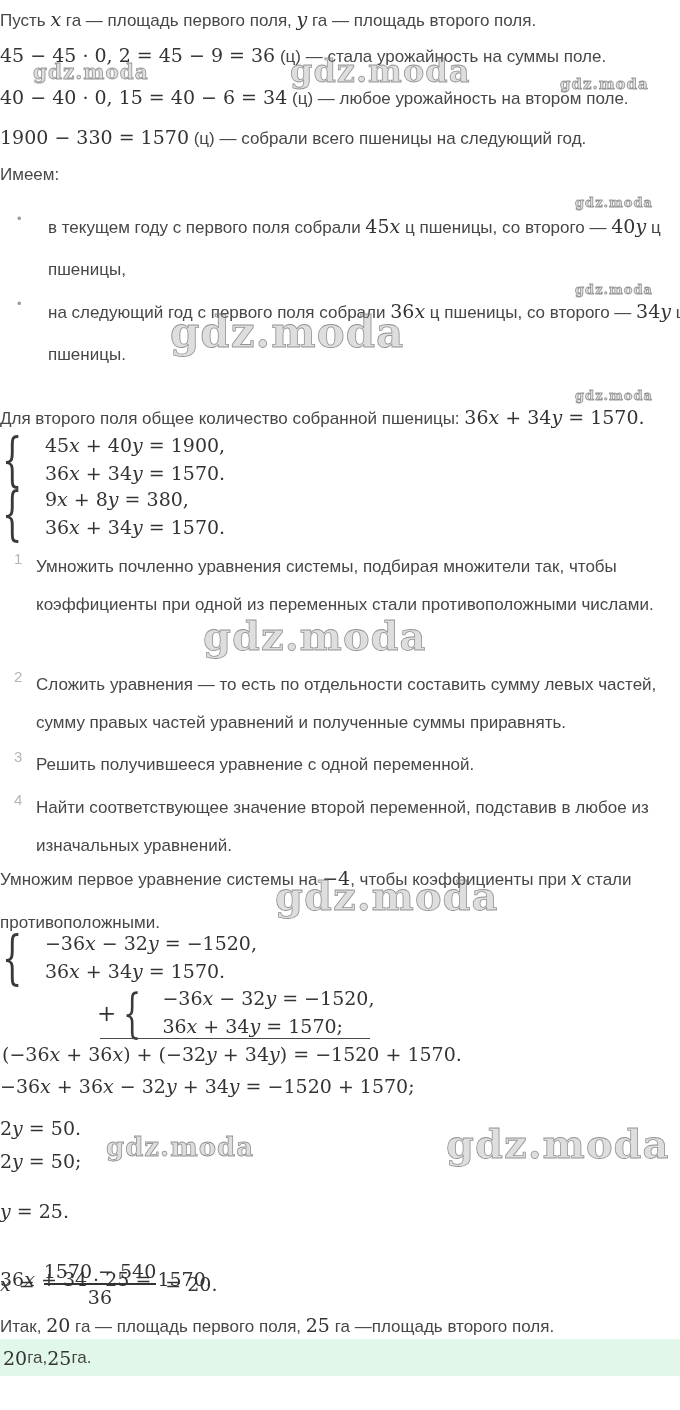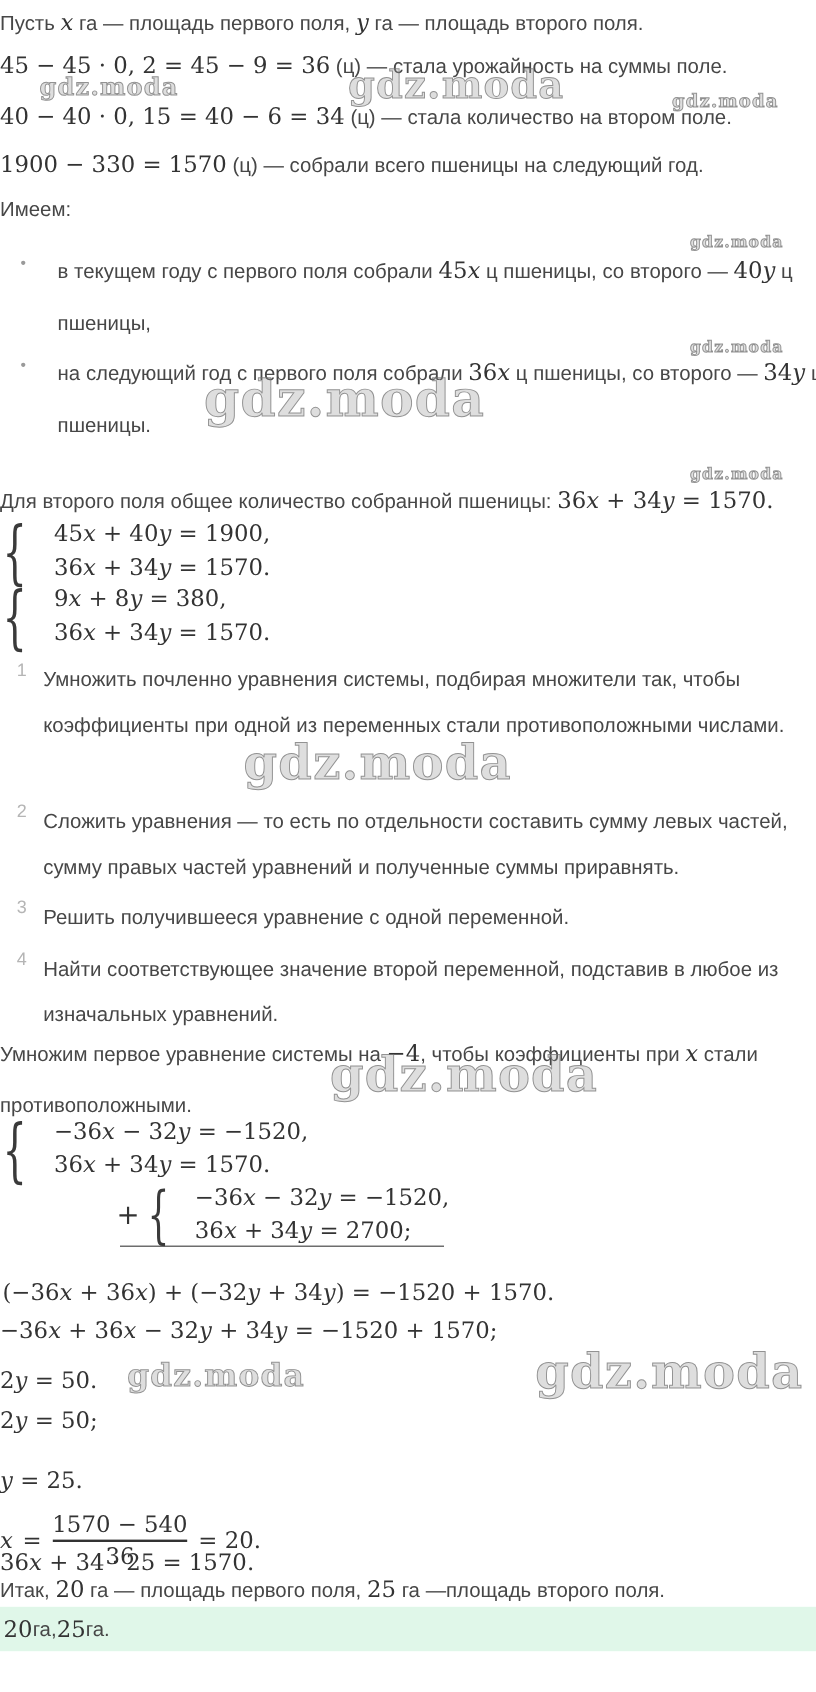--- a/index.html
+++ b/index.html
@@ -5,21 +5,21 @@
   html,body{margin:0;padding:0;background:#fff;}
   .page{position:relative;width:680px;height:1410px;background:#ffffff;overflow:hidden;
         font-family:"Liberation Sans",sans-serif;color:#474747;}
   .abs{position:absolute;left:0;}
   
   .sans{font-size:17px;line-height:26px;}
   .wrap{font-size:17px;}
   .seg-t{font-family:"Liberation Sans",sans-serif;font-size:17px;color:#474747;}
   .seg-m{font-family:"DejaVu Serif",serif;font-size:19px;color:#333333;}
   .seg-v{font-family:"DejaVu Serif",serif;font-style:italic;font-size:19px;color:#333333;}
-  .math-line{font-size:19px;line-height:24px;margin-top:23px;}
+  .math-line{font-size:19px;line-height:24px;}
   
   .bullet{position:absolute;left:0;width:680px;}
   .bullet .dot{position:absolute;left:17px;top:7px;font-size:13px;color:#9a9a9a;line-height:13px;}
   .bullet .btext{margin-left:48px;width:642px;line-height:42px;}
   
   .step{position:absolute;left:0;width:680px;}
   .step .num{position:absolute;left:14px;top:2px;font-size:15px;color:#b5b5b5;}
   .step .stext{margin-left:36px;width:634px;line-height:38px;font-size:17px;}
   
   .system{position:absolute;display:flex;align-items:center;}
@@ -45,21 +45,21 @@
       color:rgba(145,145,145,0.30);-webkit-text-stroke:0.8px rgba(115,115,115,0.75);
       white-space:nowrap;line-height:1;}
 </style>
 </head>
 <body>
 
 <div class="page">
 
   <div class="abs sans" style="top:6px"><span class="seg-t">Пусть </span><span class="seg-v">x</span><span class="seg-t"> га — площадь первого поля, </span><span class="seg-v">y</span><span class="seg-t"> га — площадь второго поля.</span></div>
   <div class="abs sans" style="top:42px"><span class="seg-m">45 − 45 · 0, 2 = 45 − 9 = 36</span><span class="seg-t"> (ц) — стала урожайность на суммы поле.</span></div>
-  <div class="abs sans" style="top:84px"><span class="seg-m">40 − 40 · 0, 15 = 40 − 6 = 34</span><span class="seg-t"> (ц) — стала количество на втором поле.</span></div>
+  <div class="abs sans" style="top:84px"><span class="seg-m">40 − 40 · 0, 15 = 40 − 6 = 34</span><span class="seg-t"> (ц) — любое урожайность на втором поле.</span></div>
   <div class="abs sans" style="top:124px"><span class="seg-m">1900 − 330 = 1570</span><span class="seg-t"> (ц) — собрали всего пшеницы на следующий год.</span></div>
   <div class="abs sans" style="top:162px"><span class="seg-t">Имеем:</span></div>
 
   <div class="bullet" style="top:205px">
     <span class="dot">•</span>
     <div class="btext"><span class="seg-t">в текущем году с первого поля собрали </span><span class="seg-m">45</span><span class="seg-v">x</span><span class="seg-t"> ц пшеницы, со второго — </span><span class="seg-m">40</span><span class="seg-v">y</span><span class="seg-t"> ц пшеницы,</span></div>
   </div>
   <div class="bullet" style="top:290px">
     <span class="dot">•</span>
     <div class="btext"><span class="seg-t">на следующий год с первого поля собрали </span><span class="seg-m">36</span><span class="seg-v">x</span><span class="seg-t"> ц пшеницы, со второго — </span><span class="seg-m">34</span><span class="seg-v">y</span><span class="seg-t"> ц пшеницы.</span></div>
@@ -107,21 +107,21 @@
       <div class="eq"><span class="seg-m">−36</span><span class="seg-v">x</span><span class="seg-m"> − 32</span><span class="seg-v">y</span><span class="seg-m"> = −1520,</span></div>
       <div class="eq"><span class="seg-m">36</span><span class="seg-v">x</span><span class="seg-m"> + 34</span><span class="seg-v">y</span><span class="seg-m"> = 1570.</span></div>
     </div>
   </div>
 
   <div class="plus-system" style="top:986px;left:97px">
     <span class="plus">+</span>
     <span class="brace small">{</span>
     <div class="eqs">
       <div class="eq"><span class="seg-m">−36</span><span class="seg-v">x</span><span class="seg-m"> − 32</span><span class="seg-v">y</span><span class="seg-m"> = −1520,</span></div>
-      <div class="eq"><span class="seg-m">36</span><span class="seg-v">x</span><span class="seg-m"> + 34</span><span class="seg-v">y</span><span class="seg-m"> = 2700;</span></div>
+      <div class="eq"><span class="seg-m">36</span><span class="seg-v">x</span><span class="seg-m"> + 34</span><span class="seg-v">y</span><span class="seg-m"> = 1570;</span></div>
     </div>
   </div>
   <div class="sum-rule" style="top:1038px;left:100px;width:270px"></div>
 
   <div class="abs math-line" style="top:1042px;left:2px"><span class="seg-m">(−36</span><span class="seg-v">x</span><span class="seg-m"> + 36</span><span class="seg-v">x</span><span class="seg-m">) + (−32</span><span class="seg-v">y</span><span class="seg-m"> + 34</span><span class="seg-v">y</span><span class="seg-m">) = −1520 + 1570.</span></div>
   <div class="abs math-line" style="top:1074px"><span class="seg-m">−36</span><span class="seg-v">x</span><span class="seg-m"> + 36</span><span class="seg-v">x</span><span class="seg-m"> − 32</span><span class="seg-v">y</span><span class="seg-m"> + 34</span><span class="seg-v">y</span><span class="seg-m"> = −1520 + 1570;</span></div>
 
   <div class="abs math-line" style="top:1116px"><span class="seg-m">2</span><span class="seg-v">y</span><span class="seg-m"> = 50.</span></div>
   <div class="abs math-line" style="top:1149px"><span class="seg-m">2</span><span class="seg-v">y</span><span class="seg-m"> = 50;</span></div>
   <div class="abs math-line" style="top:1199px"><span class="seg-v">y</span><span class="seg-m"> = 25.</span></div>

